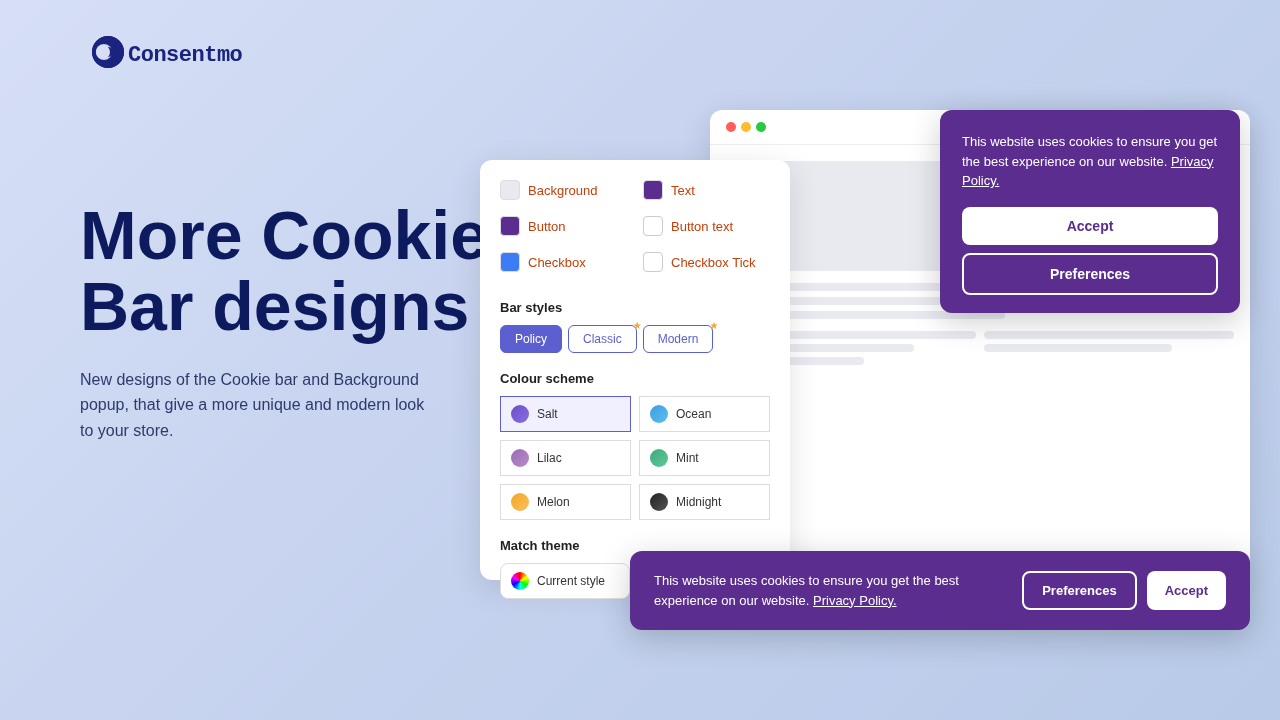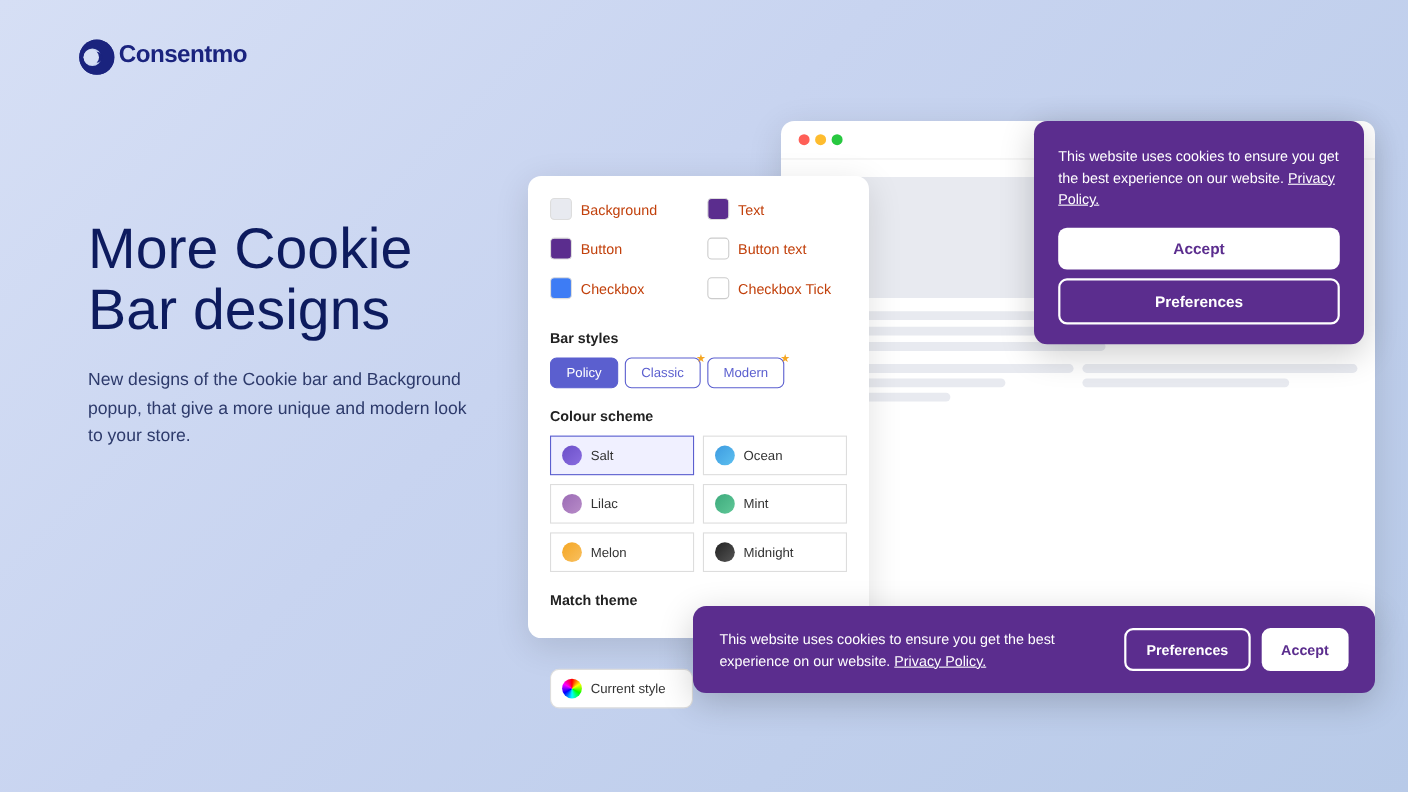--- a/index.html
+++ b/index.html
@@ -10,24 +10,25 @@
       overflow: hidden;
       font-family: -apple-system, BlinkMacSystemFont, 'Segoe UI', sans-serif;
       background: linear-gradient(135deg, #d6dff5 0%, #c8d4f0 40%, #b8cae8 100%);
       position: relative;
     }
 
     
     .logo-area {
       position: absolute;
       top: 36px;
-      left: 72px;
-      display: flex;
-      align-items: flex-start;
+      left: 92px;
+      display: flex;
+      align-items: flex-end;
       gap: 4px;
+      font-family: Liberation Mono, monospace;
     }
     .logo-icon {
       width: 32px;
       height: 32px;
       background: #1a237e;
       border-radius: 50%;
       display: flex;
       align-items: center;
       justify-content: center;
       position: relative;
@@ -49,22 +50,22 @@
     }
 
     
     .left-content {
       position: absolute;
       top: 200px;
       left: 80px;
       width: 420px;
     }
     .main-heading {
-      font-size: 52px;
-      font-weight: 400;
+      font-size: 68px;
+      font-weight: 700;
       color: #0d1b5e;
       line-height: 1.05;
       margin-bottom: 24px;
     }
     .sub-text {
       font-size: 16px;
       color: #2d3a6b;
       line-height: 1.6;
       max-width: 360px;
     }
@@ -191,21 +192,20 @@
       gap: 8px;
       padding: 8px 10px;
       border-radius: 8px;
       border: 1.5px solid #ddd;
       background: white;
       font-size: 12px;
       font-weight: 500;
       color: #333;
       cursor: pointer;
       width: 130px;
-      margin-top: 45px;
     }
     .rainbow-dot {
       width: 18px;
       height: 18px;
       border-radius: 50%;
       background: conic-gradient(red, yellow, lime, cyan, blue, magenta, red);
       flex-shrink: 0;
     }
 
     

